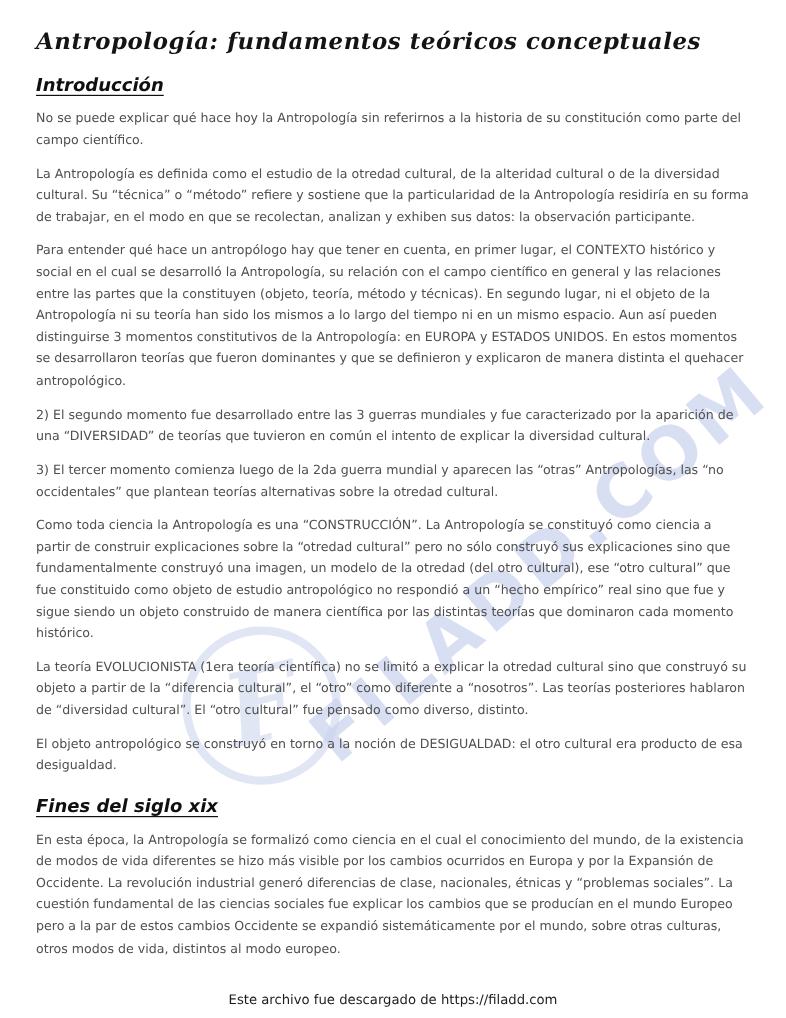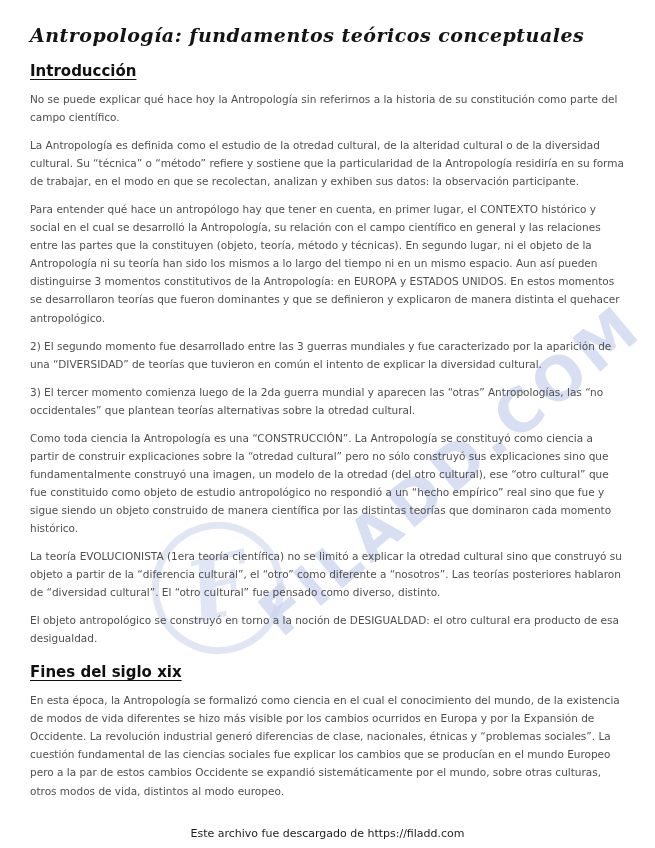--- a/index.html
+++ b/index.html
@@ -41,20 +41,21 @@
     text-align: left;
     font-family: "DejaVu Serif", serif;
     font-style: italic; font-weight: bold;
     font-size: 19px; color: #141414;
     letter-spacing: 0.5px;
     margin: 6px 0 16px 0;
   }
   .section-heading {
     font-size: 15px; font-weight: bold; color: #101010;
     text-decoration: underline; text-underline-offset: 3px;
+    font-style: italic;
     margin: 10px 0 10px 0;
     font-family: "DejaVu Sans", sans-serif;
   }
   .section-heading.second { margin-top: 16px; }
   .para {
     font-size: 10.5px; line-height: 1.72;
     color: #4f4f4f;
     margin: 0 0 10px 0;
     text-align: left;
   }

